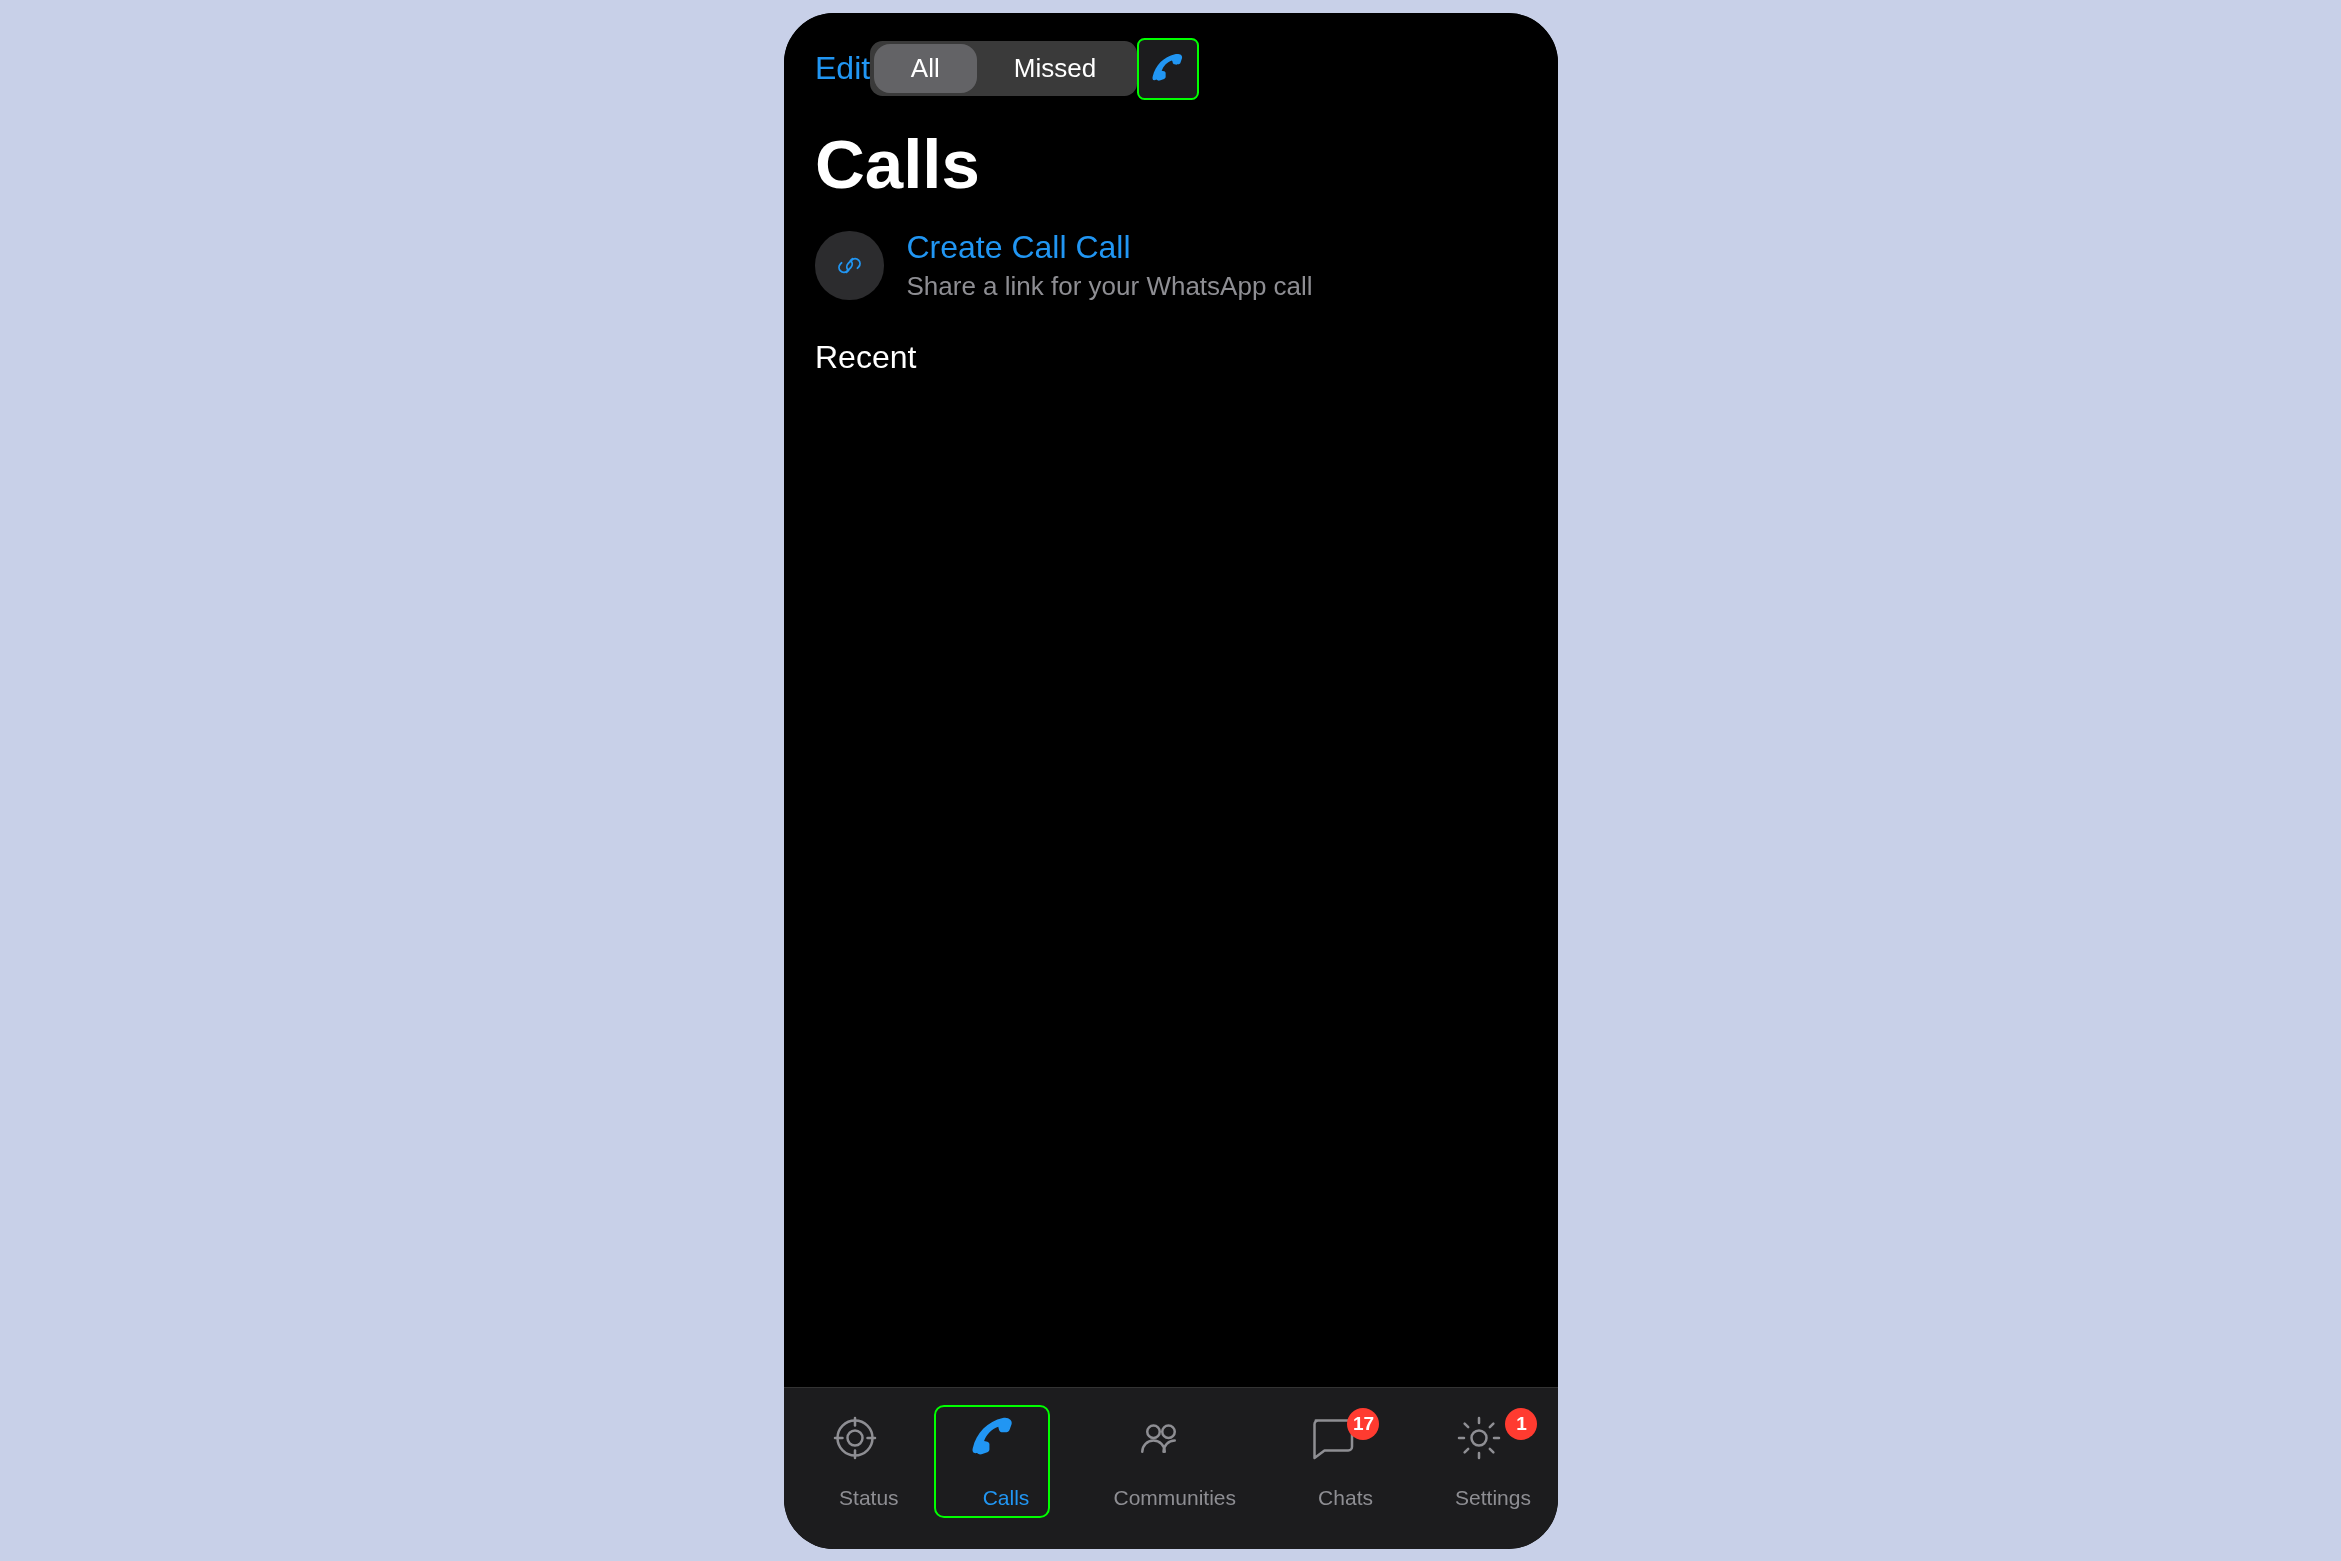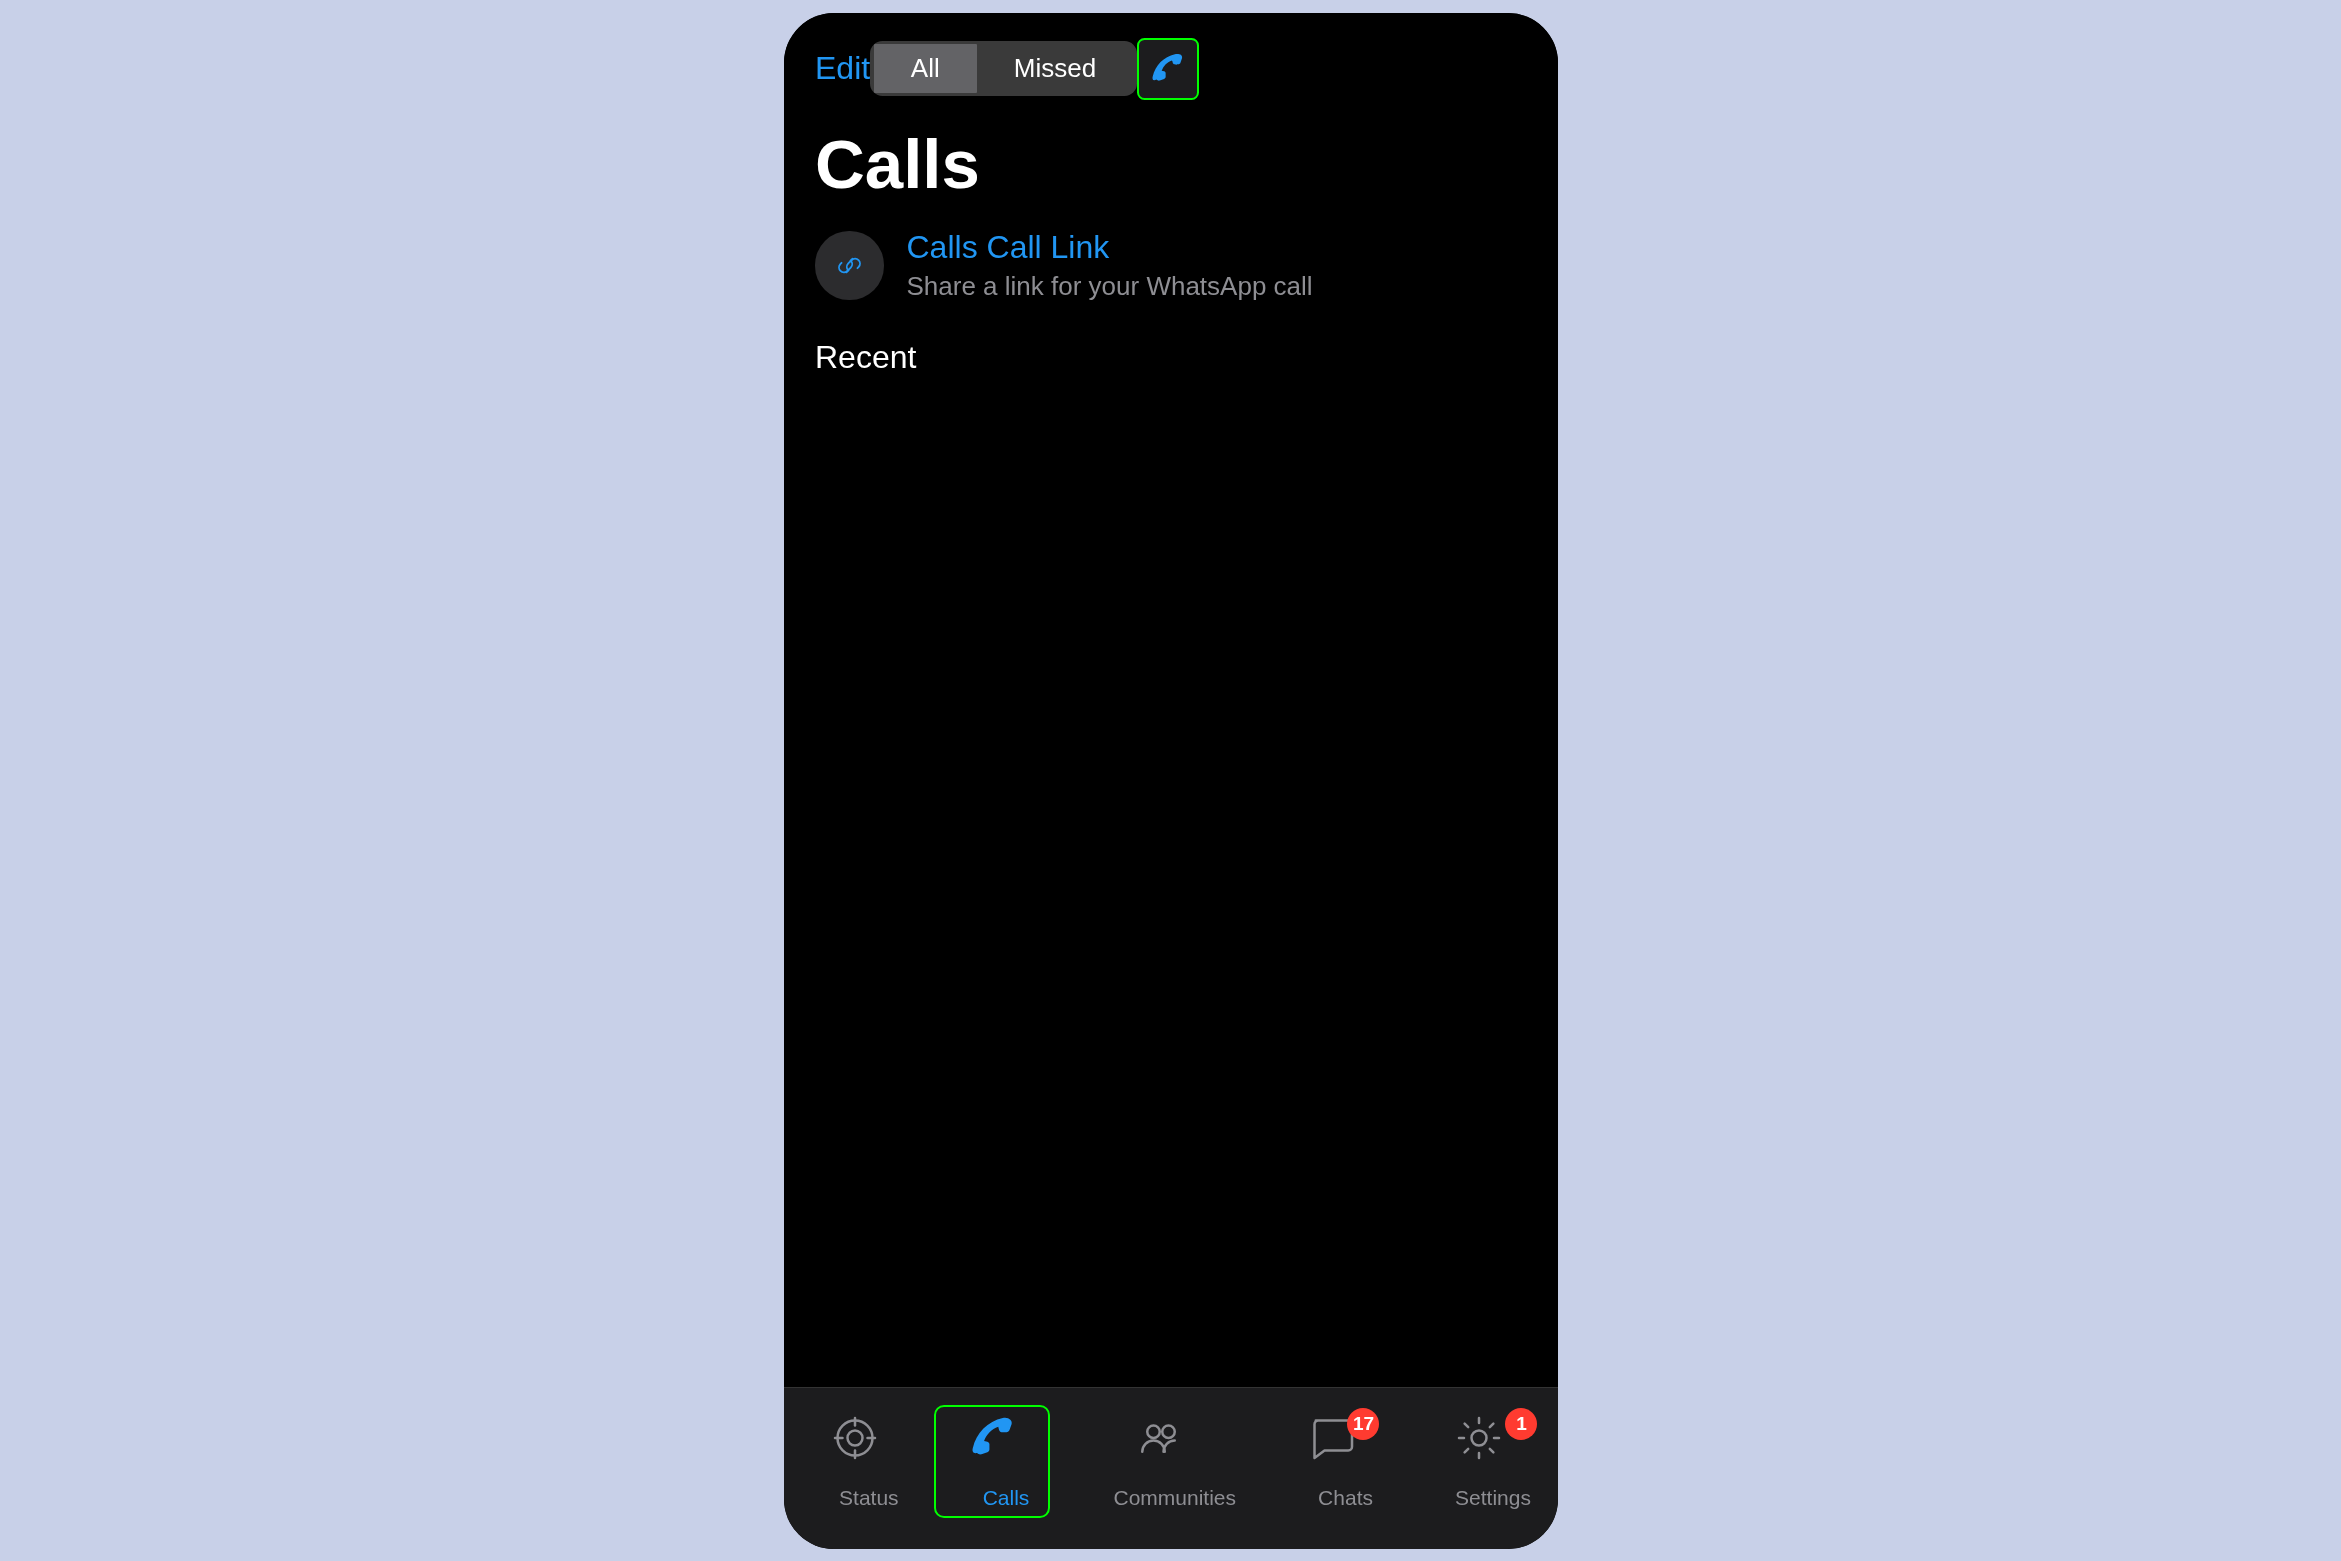--- a/index.html
+++ b/index.html
@@ -37,21 +37,21 @@
       cursor: pointer;
     }
     .segment-control {
       display: flex;
       background: #3a3a3a;
       border-radius: 12.5px;
       padding: 3.7px;
     }
     .segment-btn {
       padding: 8.7px 37px;
-      border-radius: 1px;
+      border-radius: 16px;
       border: none;
       font-size: 26px;
       font-weight: 500;
       cursor: pointer;
     }
     .segment-btn.active {
       background: #636366;
       color: #fff;
     }
     .segment-btn.inactive {
@@ -202,21 +202,21 @@
     <div class="page-title">Calls</div>
 
     <div class="create-call-link">
       <div class="link-icon-circle">
         <svg viewBox="0 0 60 60" fill="none" xmlns="http://www.w3.org/2000/svg">
           <path d="M35 19l-3 3a8 8 0 010 11.3l-5.6 5.6a8 8 0 01-11.3-11.3l2-2" stroke="#2196F3" stroke-width="3" stroke-linecap="round"></path>
           <path d="M25 41l3-3a8 8 0 010-11.3l5.6-5.6a8 8 0 0111.3 11.3l-2 2" stroke="#2196F3" stroke-width="3" stroke-linecap="round"></path>
         </svg>
       </div>
       <div class="create-call-text">
-        <span class="create-call-title">Calls Call Link</span>
+        <span class="create-call-title">Create Call Call</span>
         <span class="create-call-subtitle">Share a link for your WhatsApp call</span>
       </div>
     </div>
 
     <div class="recent-label">Recent</div>
   </div>
 
   <div class="bottom-nav">
 
     <div class="nav-item">

